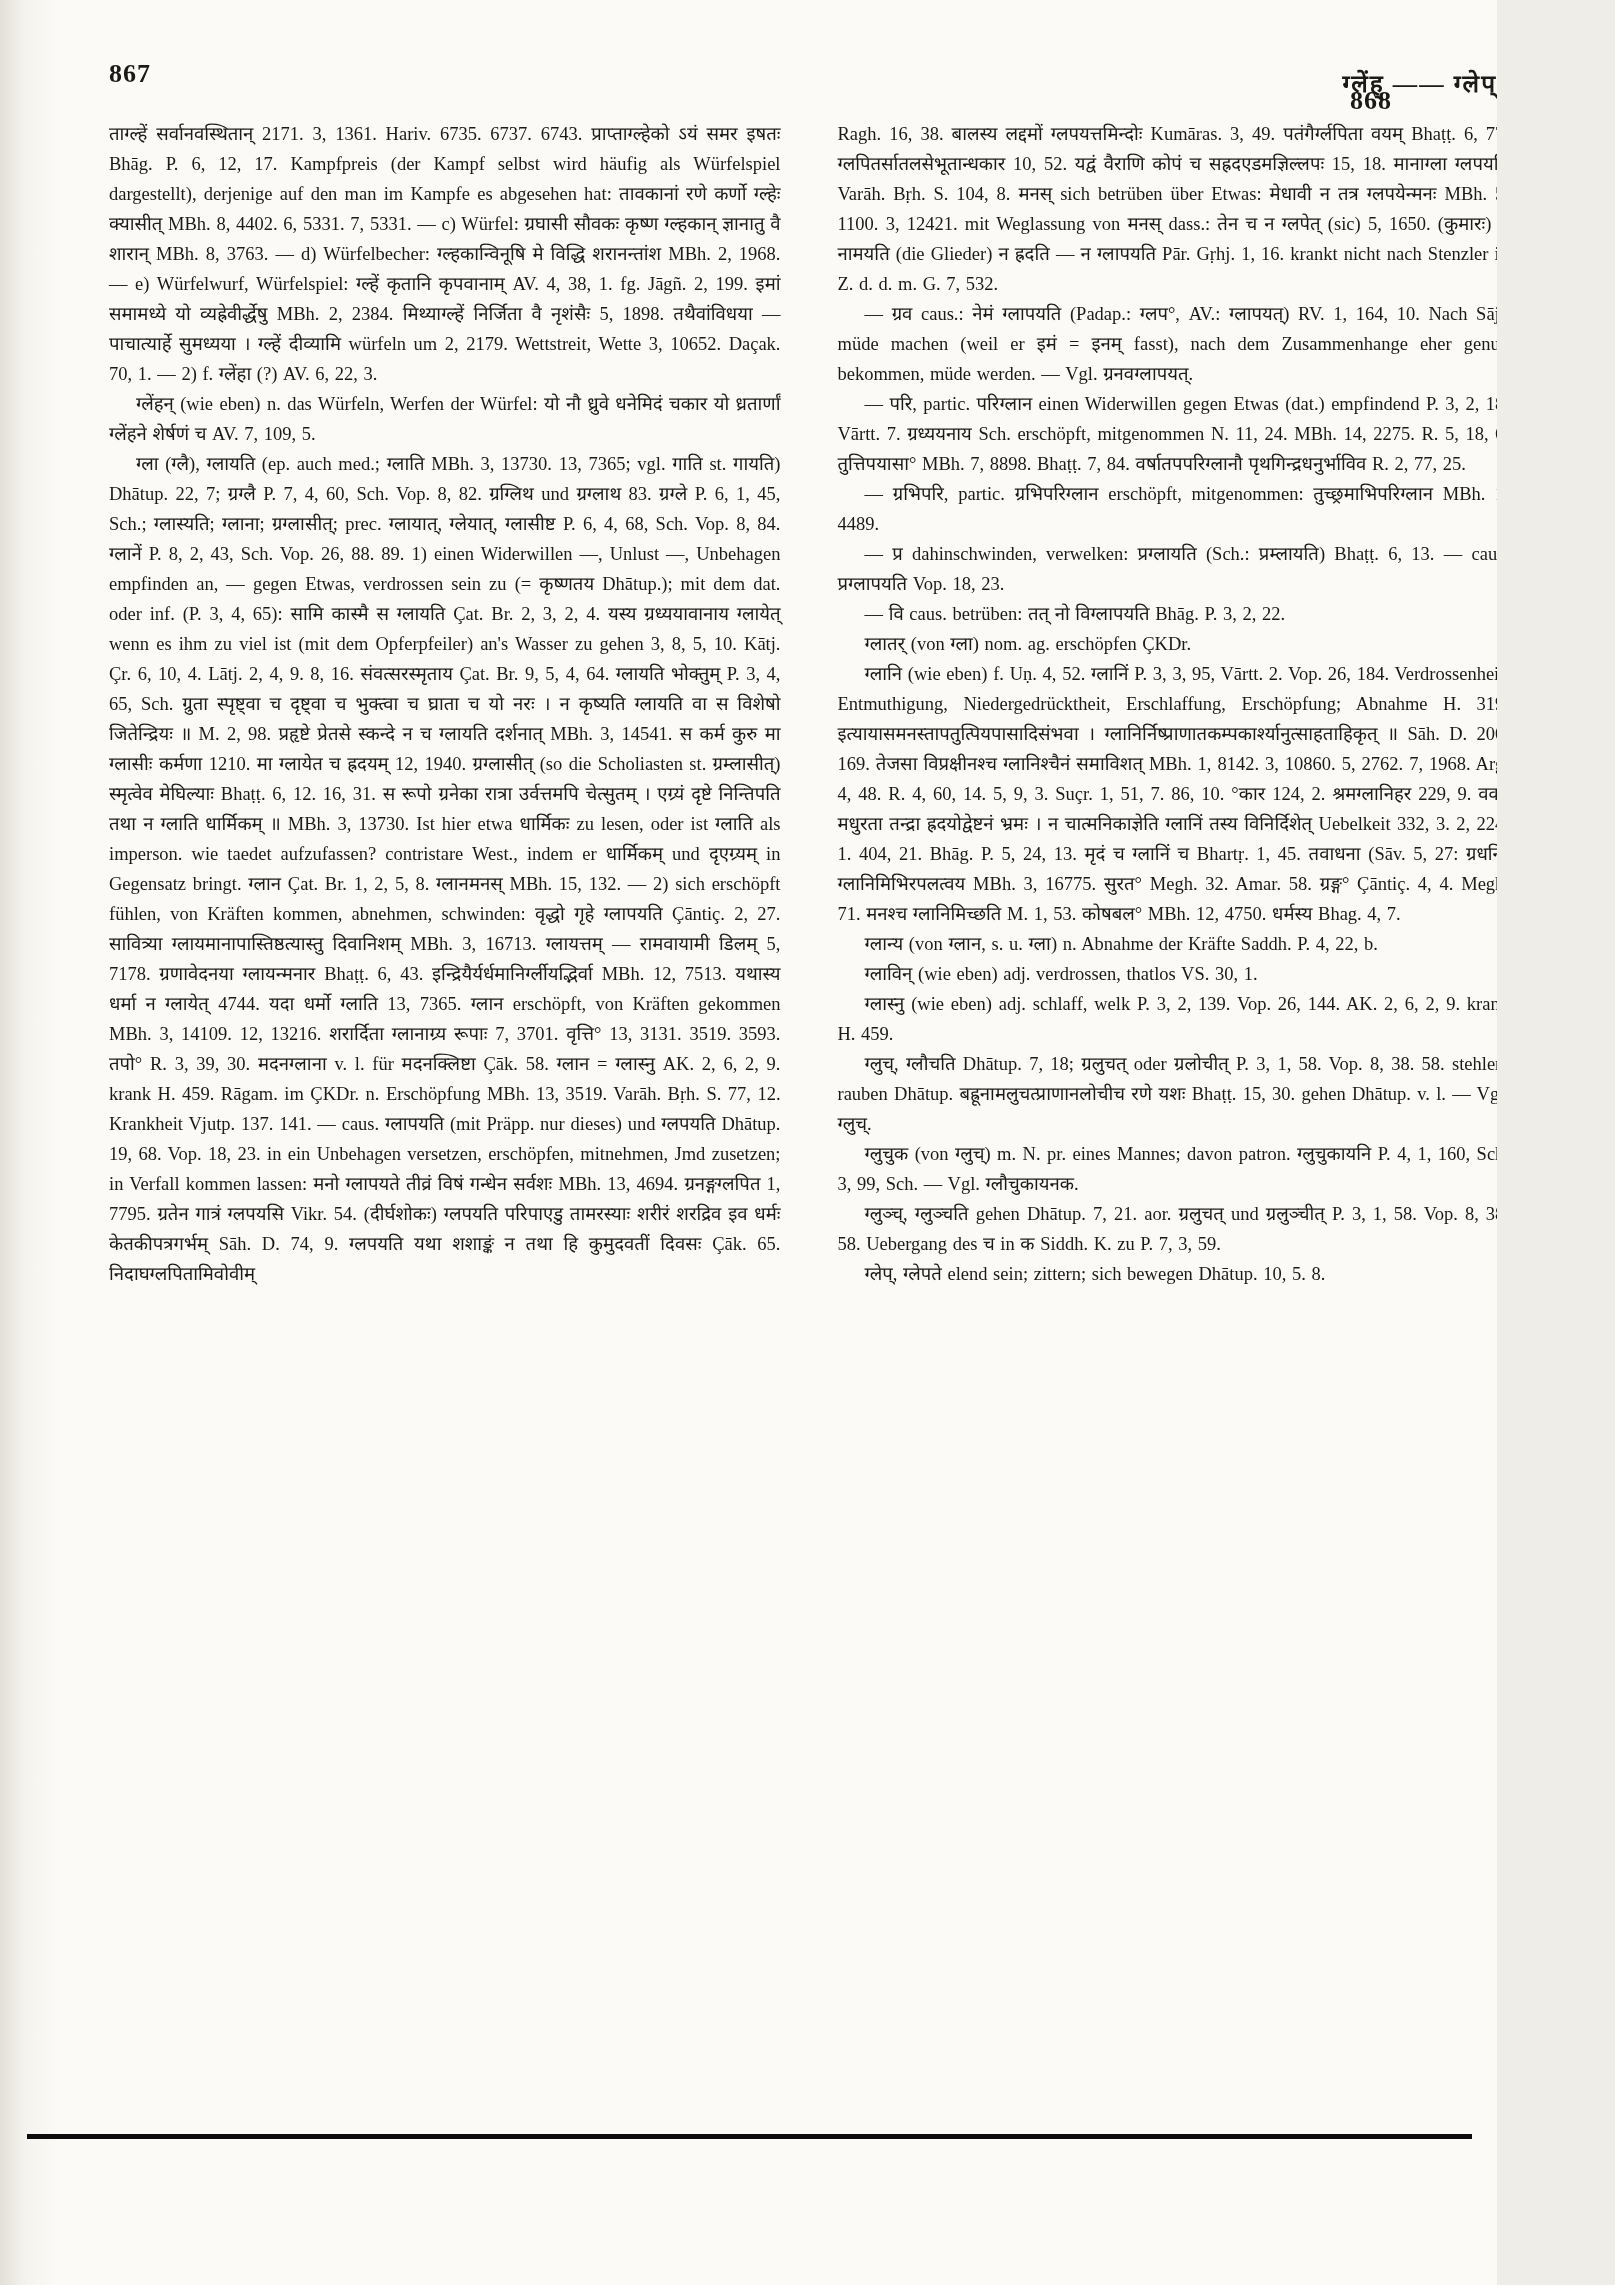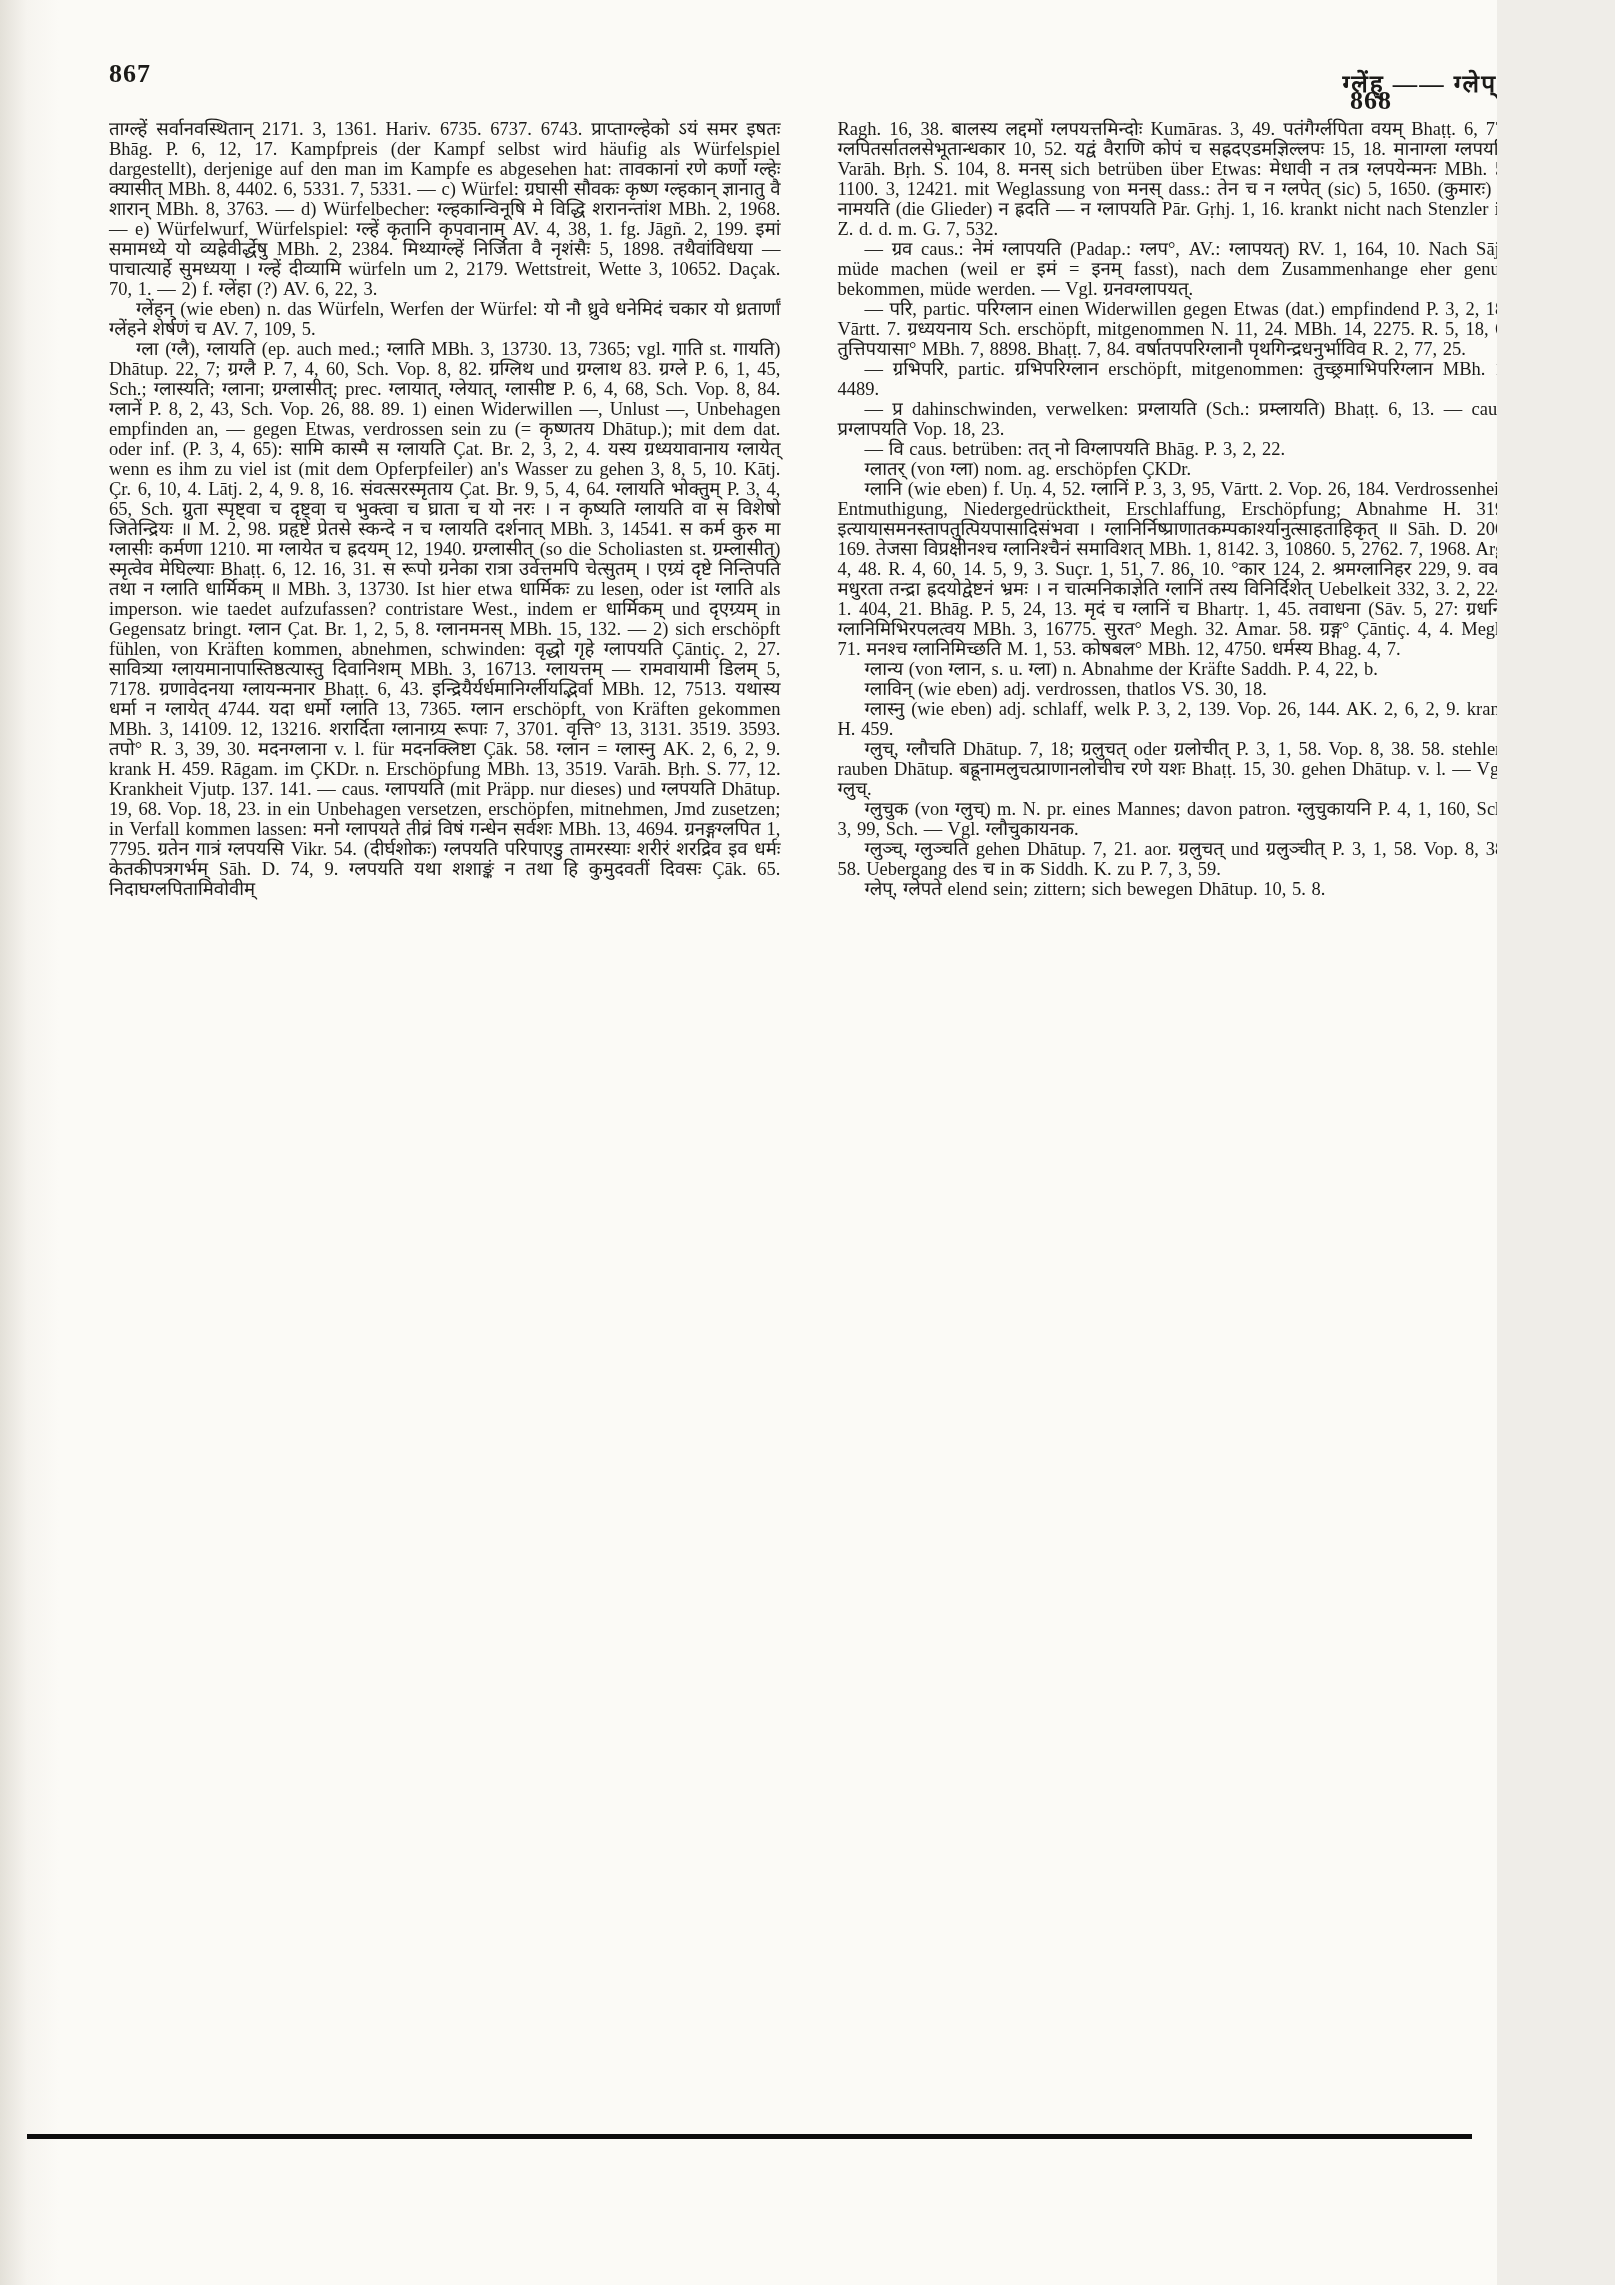--- a/index.html
+++ b/index.html
@@ -21,21 +21,21 @@
   .running-head{
     position:absolute;left:0;right:0;top:66px;
     text-align:right;font-size:24.4px;font-weight:bold;letter-spacing:2px;
   }
   .columns{
     position:absolute;left:109px;top:119px;width:1400px;
     display:flex;gap:57px;
   }
   .col{
     width:672px;
-    font-size:18.5px;line-height:20px;
+    font-size:18.5px;line-height:30px;
     text-align:justify;
     word-spacing:1px;
   }
   .col p{margin:0;}
   .col p.entry{text-indent:27px;}
   .col p.cont{text-indent:0;}
   .bottom-rule{
     position:absolute;left:27px;right:25px;top:2134px;height:4.9px;
     background:#0d0d0d;
   }
@@ -60,21 +60,21 @@
     <div class="col">
       <p class="cont">Ragh. 16, 38. बालस्य लद्दमों ग्लपयत्तमिन्दोः Kumāras. 3, 49. पतंगैर्ग्लपिता वयम् Bhaṭṭ. 6, 77. ग्लपितर्सातलसेभूतान्धकार 10, 52. यद्वं वैराणि कोपं च सह्रदएडमज्ञिल्लपः 15, 18. मानाग्ला ग्लपयति Varāh. Bṛh. S. 104, 8. मनस् sich betrüben über Etwas: मेधावी न तत्र ग्लपयेन्मनः MBh. 5, 1100. 3, 12421. mit Weglassung von मनस् dass.: तेन च न ग्लपेत् (sic) 5, 1650. (कुमारः) न नामयति (die Glieder) न ह्रदति — न ग्लापयति Pār. Gṛhj. 1, 16. krankt nicht nach Stenzler in Z. d. d. m. G. 7, 532.</p>
       <p class="entry">— ग्रव caus.: नेमं ग्लापयति (Padap.: ग्लप°, AV.: ग्लापयत्) RV. 1, 164, 10. Nach Sāj., müde machen (weil er इमं = इनम् fasst), nach dem Zusammenhange eher genug bekommen, müde werden. — Vgl. ग्रनवग्लापयत्.</p>
       <p class="entry">— परि, partic. परिग्लान einen Widerwillen gegen Etwas (dat.) empfindend P. 3, 2, 18, Vārtt. 7. ग्रध्ययनाय Sch. erschöpft, mitgenommen N. 11, 24. MBh. 14, 2275. R. 5, 18, 6. तुत्तिपयासा° MBh. 7, 8898. Bhaṭṭ. 7, 84. वर्षातपपरिग्लानौ पृथगिन्द्रधनुर्भाविव R. 2, 77, 25.</p>
       <p class="entry">— ग्रभिपरि, partic. ग्रभिपरिग्लान erschöpft, mitgenommen: तुच्छ्रमाभिपरिग्लान MBh. 1, 4489.</p>
       <p class="entry">— प्र dahinschwinden, verwelken: प्रग्लायति (Sch.: प्रम्लायति) Bhaṭṭ. 6, 13. — caus. प्रग्लापयति Vop. 18, 23.</p>
       <p class="entry">— वि caus. betrüben: तत् नो विग्लापयति Bhāg. P. 3, 2, 22.</p>
       <p class="entry">ग्लातर् (von ग्ला) nom. ag. erschöpfen ÇKDr.</p>
       <p class="entry">ग्लानि (wie eben) f. Uṇ. 4, 52. ग्लानिं P. 3, 3, 95, Vārtt. 2. Vop. 26, 184. Verdrossenheit, Entmuthigung, Niedergedrücktheit, Erschlaffung, Erschöpfung; Abnahme H. 319. इत्यायासमनस्तापतुत्पियपासादिसंभवा । ग्लानिर्निष्प्राणातकम्पकार्श्यानुत्साहताहिकृत् ॥ Sāh. D. 200. 169. तेजसा विप्रक्षीनश्च ग्लानिश्चैनं समाविशत् MBh. 1, 8142. 3, 10860. 5, 2762. 7, 1968. Arǵ. 4, 48. R. 4, 60, 14. 5, 9, 3. Suçr. 1, 51, 7. 86, 10. °कार 124, 2. श्रमग्लानिहर 229, 9. वक्ते मधुरता तन्द्रा ह्रदयोद्वेष्टनं भ्रमः । न चात्मनिकाज्ञेति ग्लानिं तस्य विनिर्दिशेत् Uebelkeit 332, 3. 2, 224, 1. 404, 21. Bhāg. P. 5, 24, 13. मृदं च ग्लानिं च Bhartṛ. 1, 45. तवाधना (Sāv. 5, 27: ग्रधनि) ग्लानिमिभिरपलत्वय MBh. 3, 16775. सुरत° Megh. 32. Amar. 58. ग्रङ्ग° Çāntiç. 4, 4. Megh. 71. मनश्च ग्लानिमिच्छति M. 1, 53. कोषबल° MBh. 12, 4750. धर्मस्य Bhag. 4, 7.</p>
       <p class="entry">ग्लान्य (von ग्लान, s. u. ग्ला) n. Abnahme der Kräfte Saddh. P. 4, 22, b.</p>
-      <p class="entry">ग्लाविन् (wie eben) adj. verdrossen, thatlos VS. 30, 18.</p>
+      <p class="entry">ग्लाविन् (wie eben) adj. verdrossen, thatlos VS. 30, 1.</p>
       <p class="entry">ग्लास्नु (wie eben) adj. schlaff, welk P. 3, 2, 139. Vop. 26, 144. AK. 2, 6, 2, 9. krank H. 459.</p>
       <p class="entry">ग्लुच्, ग्लौचति Dhātup. 7, 18; ग्रलुचत् oder ग्रलोचीत् P. 3, 1, 58. Vop. 8, 38. 58. stehlen, rauben Dhātup. बह्रूनामलुचत्प्राणानलोचीच रणे यशः Bhaṭṭ. 15, 30. gehen Dhātup. v. l. — Vgl. ग्लुच्.</p>
       <p class="entry">ग्लुचुक (von ग्लुच्) m. N. pr. eines Mannes; davon patron. ग्लुचुकायनि P. 4, 1, 160, Sch. 3, 99, Sch. — Vgl. ग्लौचुकायनक.</p>
       <p class="entry">ग्लुञ्च्, ग्लुञ्चति gehen Dhātup. 7, 21. aor. ग्रलुचत् und ग्रलुञ्चीत् P. 3, 1, 58. Vop. 8, 38. 58. Uebergang des च in क Siddh. K. zu P. 7, 3, 59.</p>
       <p class="entry">ग्लेप्, ग्लेपते elend sein; zittern; sich bewegen Dhātup. 10, 5. 8.</p>
     </div>
 
   </div>
 
   <div class="bottom-rule"></div>

